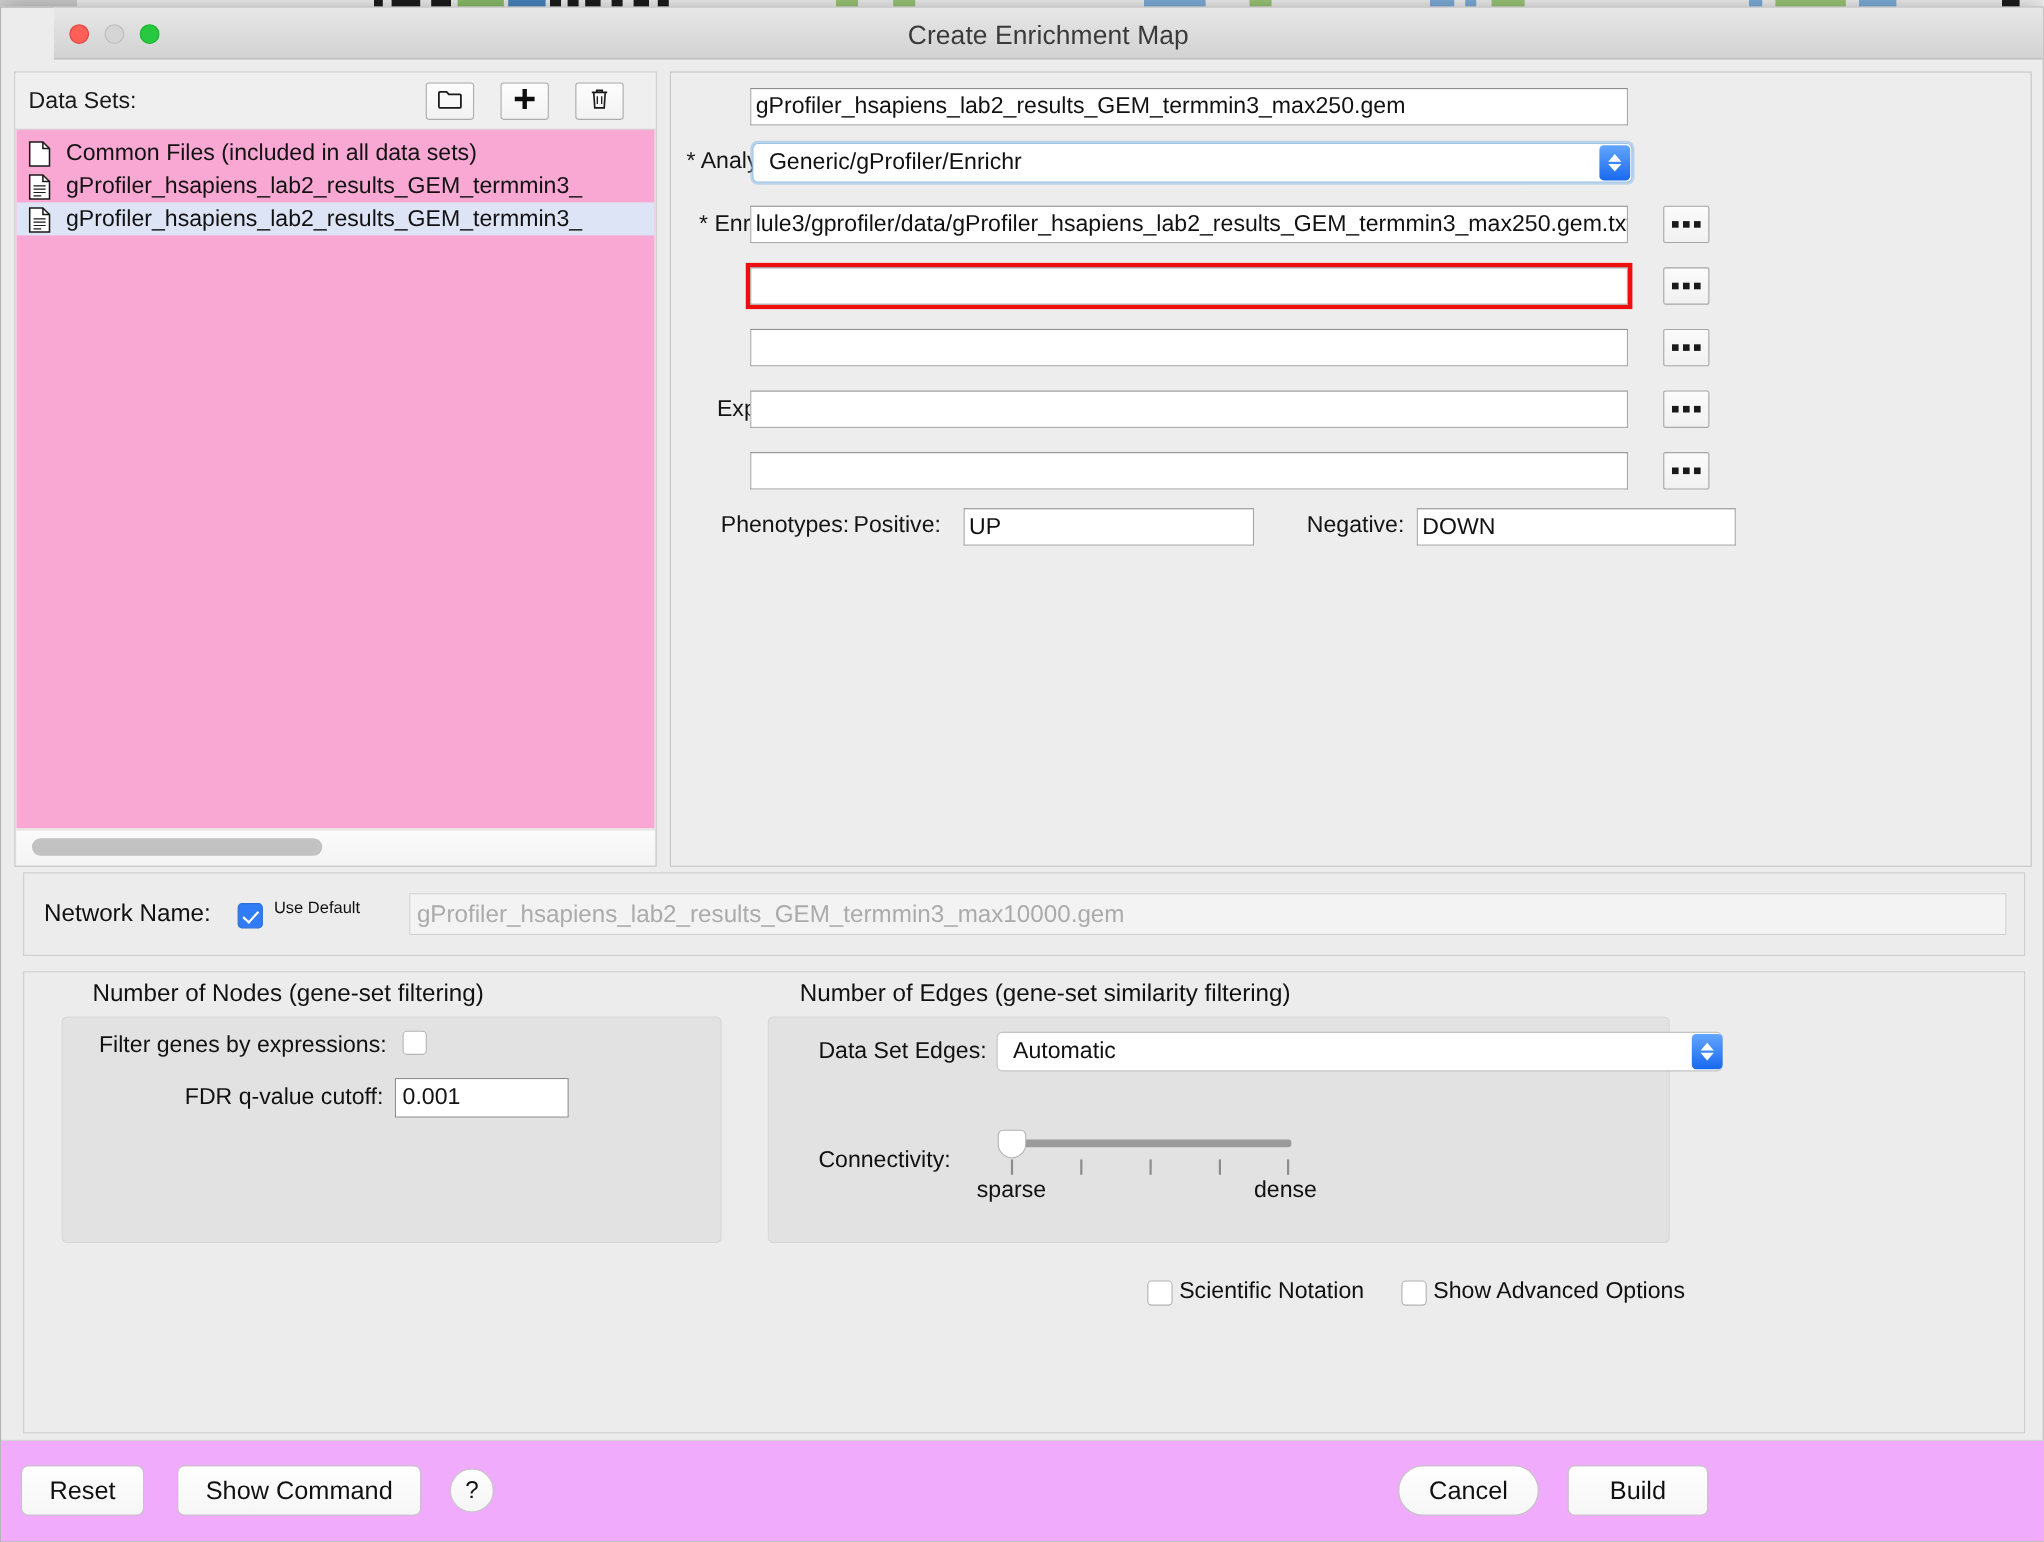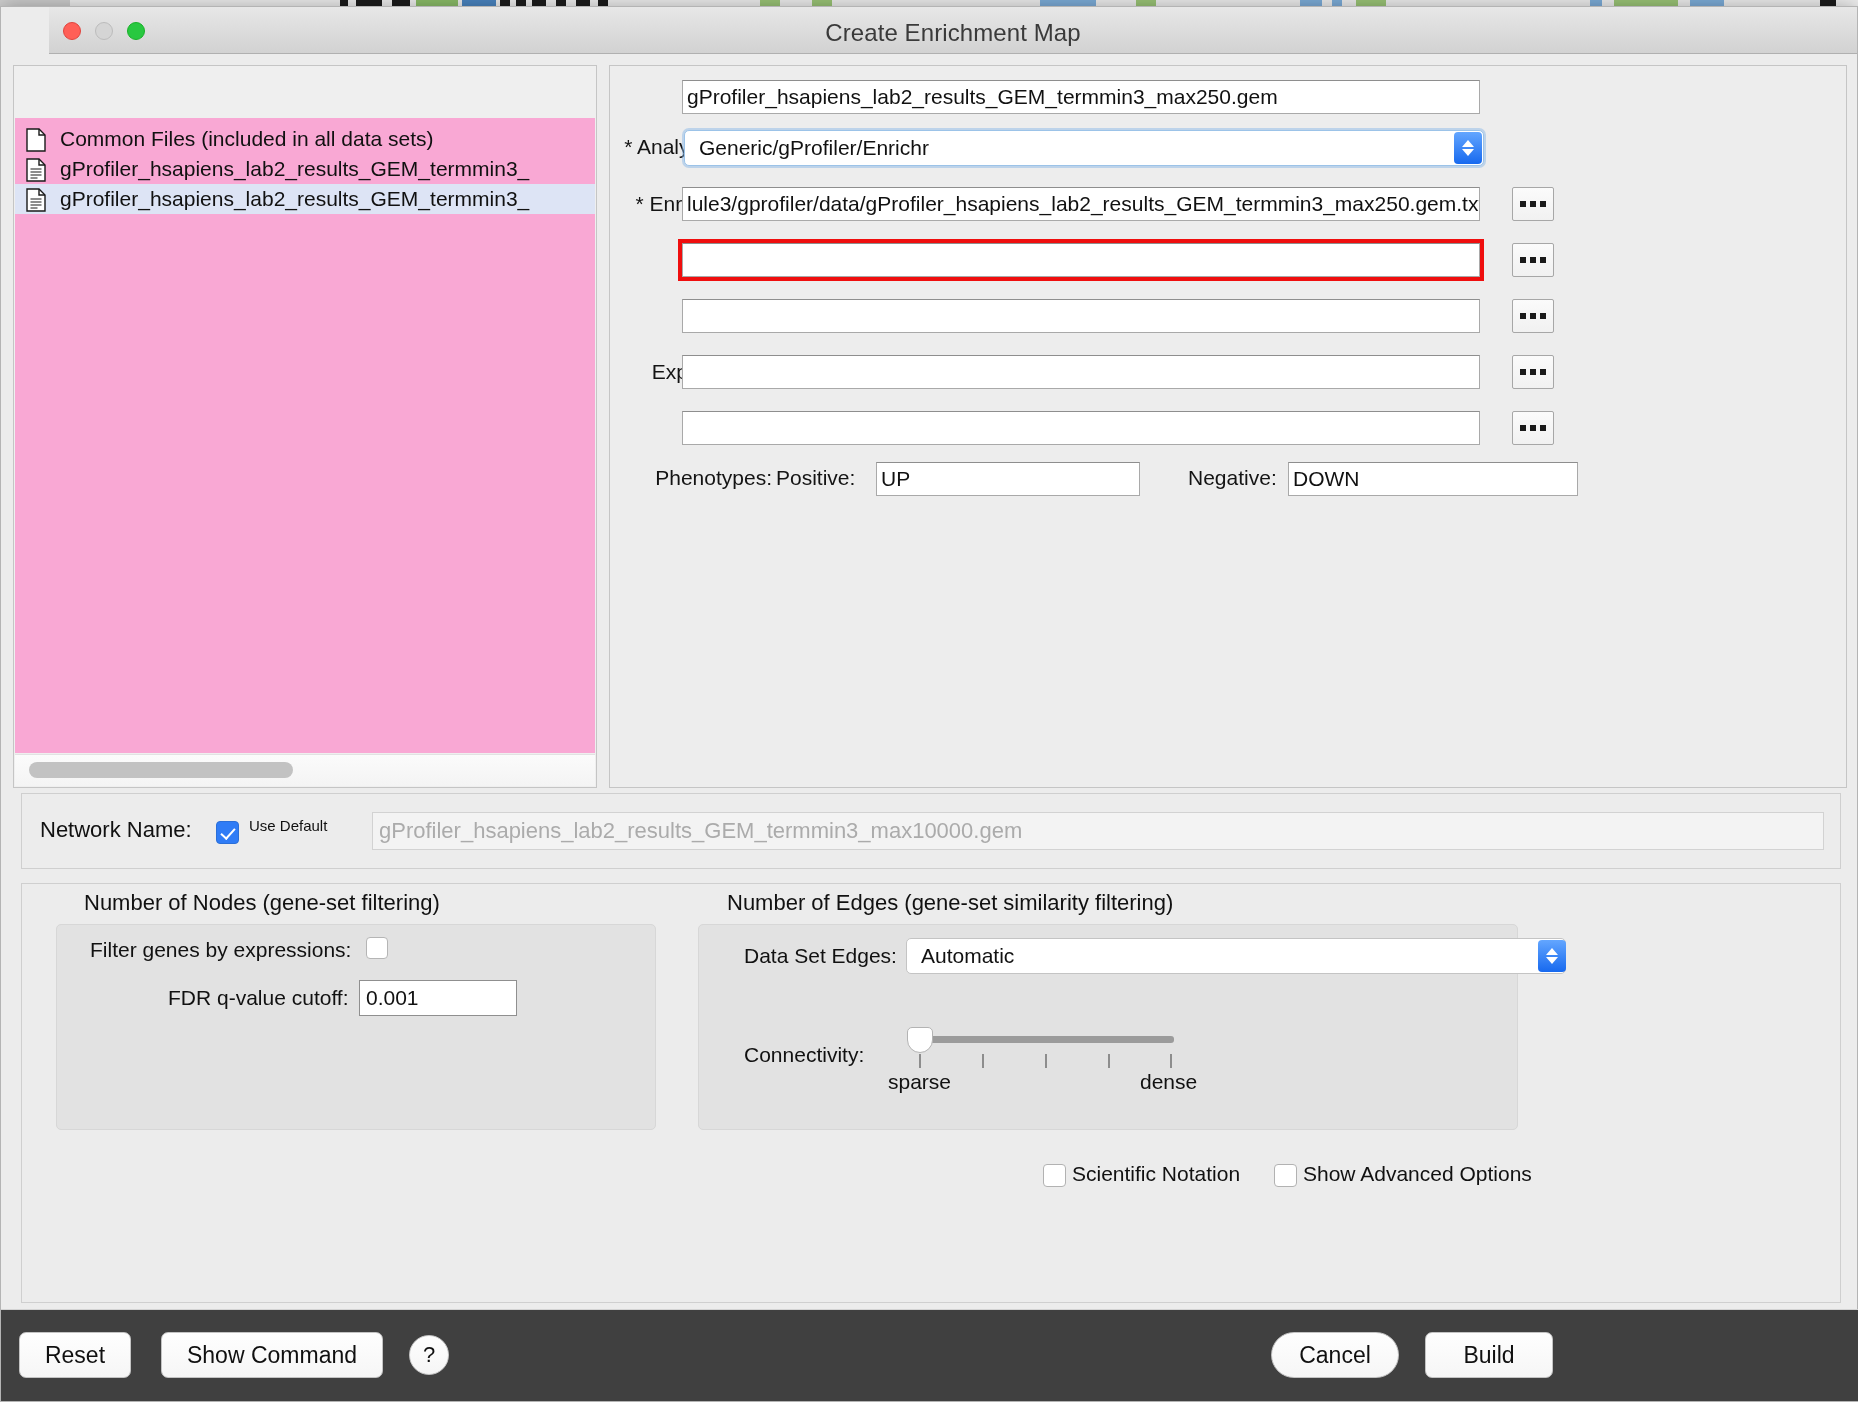--- a/index.html
+++ b/index.html
@@ -196,21 +196,21 @@
     border-radius: 5px 5px 50% 50%;
   }
   .stick { position: absolute; width: 2px; height: 14px; background: #8d8d8d; }
 
   
   .botchk { position: absolute; width: 23px; height: 23px; background:#fff; border:1px solid #b2b2b2; border-radius:4px; }
 
   
   #footer {
     position: absolute; left: 0; bottom: 0; width: 1858px; height: 92px;
-    background: #404040; border-top: 1px solid #d3d3d3;
+    background: #f0abfc; border-top: 1px solid #d3d3d3;
   }
   .btn {
     position: absolute; height: 46px;
     background: linear-gradient(to bottom,#fefefe,#f6f6f6);
     border: 1px solid #c3c3c3; border-radius: 7px;
     font-size: 23px; color: #101010;
     display: flex; align-items: center; justify-content: center;
     cursor: default;
   }
   #help-btn {
@@ -255,20 +255,48 @@
   <div id="titlebar">
     <div class="traffic tl-close"></div>
     <div class="traffic tl-min"></div>
     <div class="traffic tl-max"></div>
     <div id="title-text">Create Enrichment Map</div>
   </div>
 
   <div id="top-row">
 
     <div id="datasets">
+      <div id="ds-header">
+        <div id="ds-label">Data Sets:</div>
+
+        <div class="ds-btn" id="ds-btn-open">
+          <span>
+            <svg width="22" height="18" viewBox="0 0 22 18">
+                <path d="M1 3.5a1 1 0 0 1 1-1h6l2 2.2h10a1 1 0 0 1 1 1V16a1 1 0 0 1-1 1H2a1 1 0 0 1-1-1z" fill="none" stroke="#1a1a1a" stroke-width="1.6"></path>
+              </svg>
+          </span>
+        </div>
+
+        <div class="ds-btn" id="ds-btn-add">
+          <span>
+            <svg width="20" height="20" viewBox="0 0 20 20">
+                <path d="M8 1h4v7h7v4h-7v7H8v-7H1V8h7z" fill="#0d0d0d"></path>
+              </svg>
+          </span>
+        </div>
+
+        <div class="ds-btn" id="ds-btn-del">
+          <span>
+            <svg width="18" height="20" viewBox="0 0 18 20">
+              <path d="M2 4h14M6.5 4V2.2h5V4M3.8 4l.9 14h8.6l.9-14z" fill="none" stroke="#1a1a1a" stroke-width="1.5"></path>
+              <path d="M7 7.5v7M11 7.5v7" stroke="#1a1a1a" stroke-width="1.2"></path>
+            </svg>
+          </span>
+        </div>
+      </div>
 
       <div id="ds-list">
         <div class="ds-item" style="margin-top:6px;">
           <span class="ds-ico">
             <svg width="22" height="24" viewBox="0 0 22 24">
                 <path d="M2 1h12l6 6v16H2z" fill="#fff" stroke="#1a1a1a" stroke-width="1.4"></path>
                 <path d="M14 1v6h6" fill="none" stroke="#1a1a1a" stroke-width="1.4"></path>
               </svg>
           </span>
           <span>Common Files (included in all data sets)</span>

